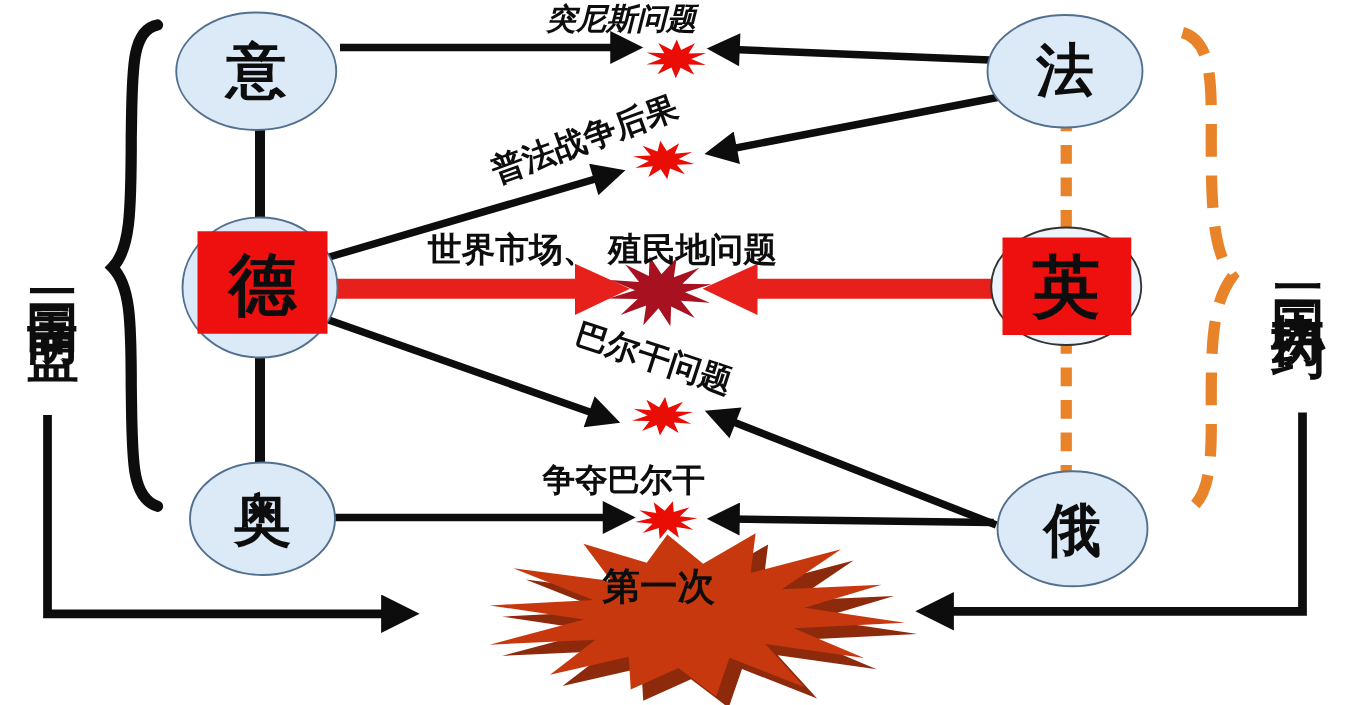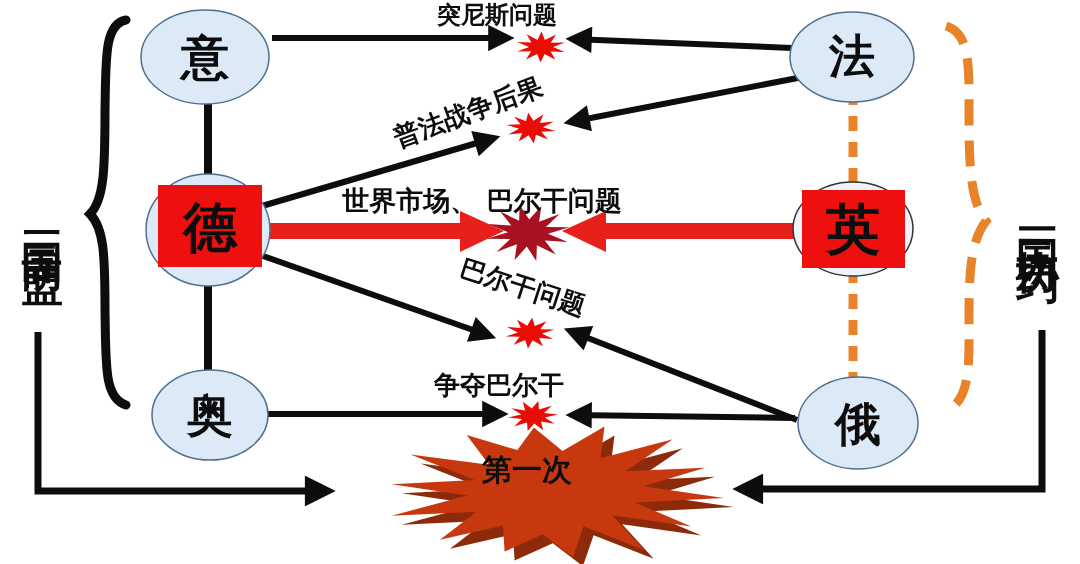--- a/index.html
+++ b/index.html
@@ -72,21 +72,21 @@
   <div class="vlabel" style="left:42px;top:220px;font-size:42px;">三国同盟</div>
   <div class="vlabel" style="left:1038px;top:216px;font-size:43px;">三国协约</div>
 
   <div class="label node-label" style="left:205px;top:57px;font-size:48px;">意</div>
   <div class="label node-label" style="left:852px;top:56px;font-size:46px;">法</div>
   <div class="label node-label" style="left:210px;top:227px;font-size:54px;">德</div>
   <div class="label node-label" style="left:853px;top:229px;font-size:54px;">英</div>
   <div class="label node-label" style="left:210px;top:415px;font-size:46px;">奥</div>
   <div class="label node-label" style="left:858px;top:424px;font-size:46px;">俄</div>
 
-  <div class="label" style="left:497px;top:15px;font-size:24px;">突尼斯问题</div>
+  <div class="label" style="left:497px;top:15px;font-size:24px;font-style:italic;">突尼斯问题</div>
   <div class="label rot-up" style="left:468px;top:112px;font-size:26px;">普法战争后果</div>
-  <div class="label" style="left:482px;top:200px;font-size:27px;">世界市场、 巴尔干问题</div>
+  <div class="label" style="left:482px;top:200px;font-size:27px;">世界市场、 殖民地问题</div>
   <div class="label rot-down" style="left:523px;top:287px;font-size:26px;">巴尔干问题</div>
   <div class="label" style="left:527px;top:470px;font-size:30px;">第一次</div>
 
   <div class="label" style="left:499px;top:385px;font-size:26px;">争夺巴尔干</div>
 
 </div>
 
 </body></html>

